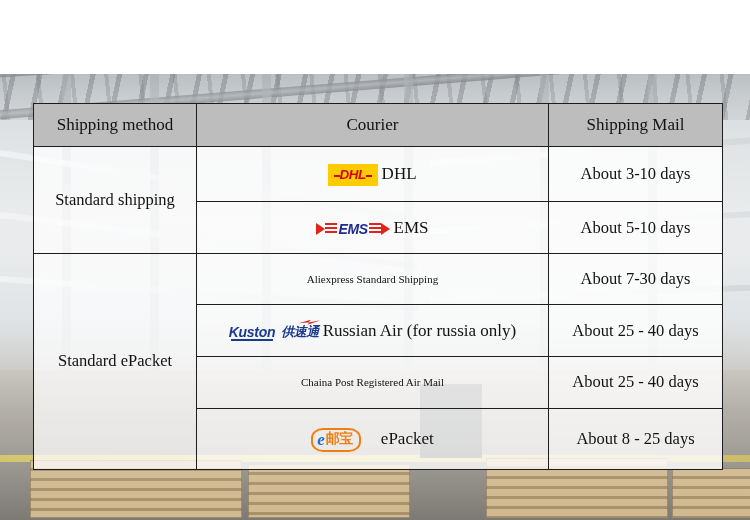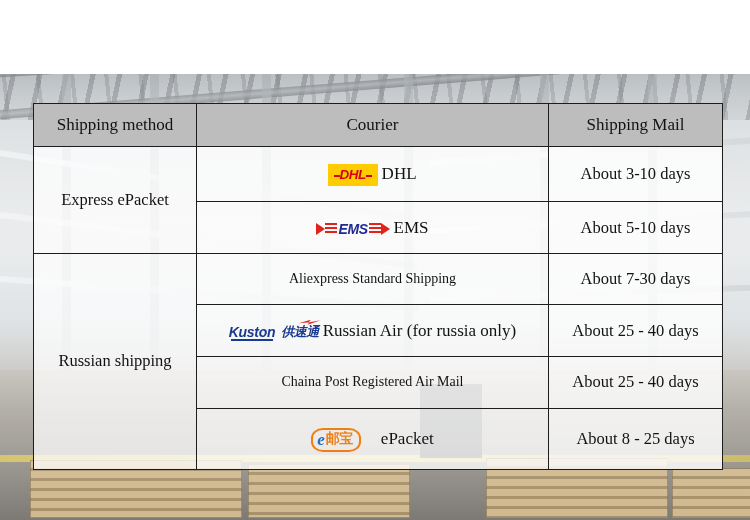--- a/index.html
+++ b/index.html
@@ -185,21 +185,21 @@
   }
 
   .courier-inner {
     display: flex;
     align-items: center;
     justify-content: center;
     gap: 4px;
     white-space: nowrap;
   }
   .courier-text { font-size: 17px; color: #121212; }
-  .courier-text.plain { font-size: 14px; text-align: center; }
+  .courier-text.plain { font-size: 11px; text-align: center; }
 
   
   .logo-dhl {
     display: inline-block;
     background: #ffcc00;
     padding: 2px 5px 3px 5px;
     line-height: 1;
     position: relative;
     top: 1px;
   }
@@ -393,21 +393,21 @@
       <thead>
         <tr>
           <th>Shipping method</th>
           <th>Courier</th>
           <th>Shipping Mail</th>
         </tr>
       </thead>
       <tbody>
 
         <tr>
-          <td class="method-cell" rowspan="2">Express ePacket</td>
+          <td class="method-cell" rowspan="2">Standard shipping</td>
           <td class="courier-cell">
             <span class="courier-inner">
               <span class="logo-dhl">
                 <span class="dhl-bar"></span><span class="dhl-word">DHL</span><span class="dhl-bar"></span>
               </span>
               <span class="courier-text">DHL</span>
             </span>
           </td>
           <td class="time-cell">About 3-10 days</td>
         </tr>
@@ -422,21 +422,21 @@
                   <span class="ems-stripes-r"></span>
                   <span class="ems-arrow-r"></span>
               </span>
               <span class="courier-text">EMS</span>
             </span>
           </td>
           <td class="time-cell">About 5-10 days</td>
         </tr>
 
         <tr>
-          <td class="method-cell" rowspan="4">Russian shipping</td>
+          <td class="method-cell" rowspan="4">Standard ePacket</td>
           <td class="courier-cell">
             <span class="courier-inner">
               <span class="courier-text plain">Aliexpress Standard Shipping</span>
             </span>
           </td>
           <td class="time-cell">About 7-30 days</td>
         </tr>
 
         <tr>
           <td class="courier-cell">

